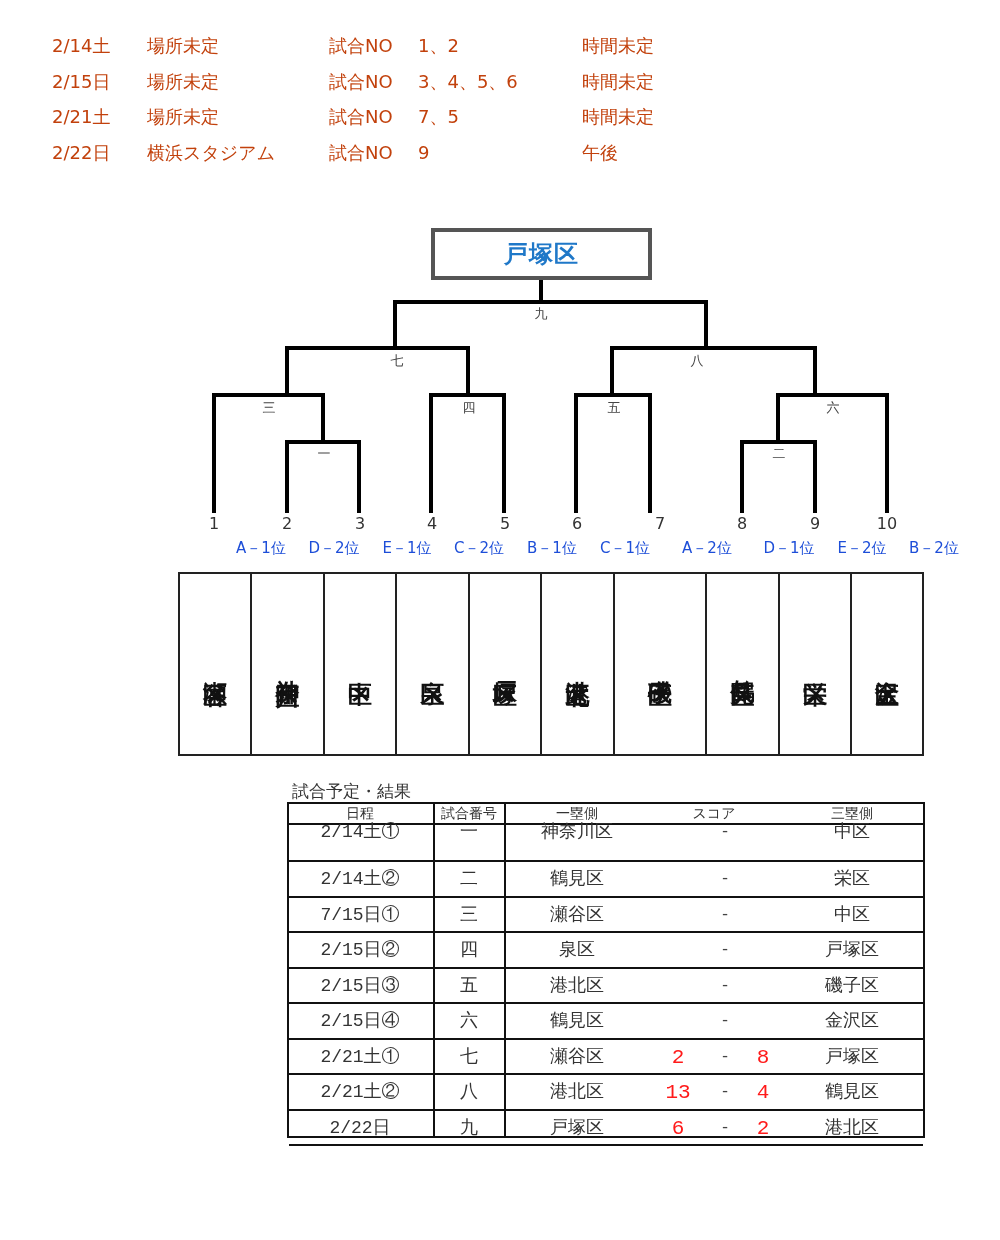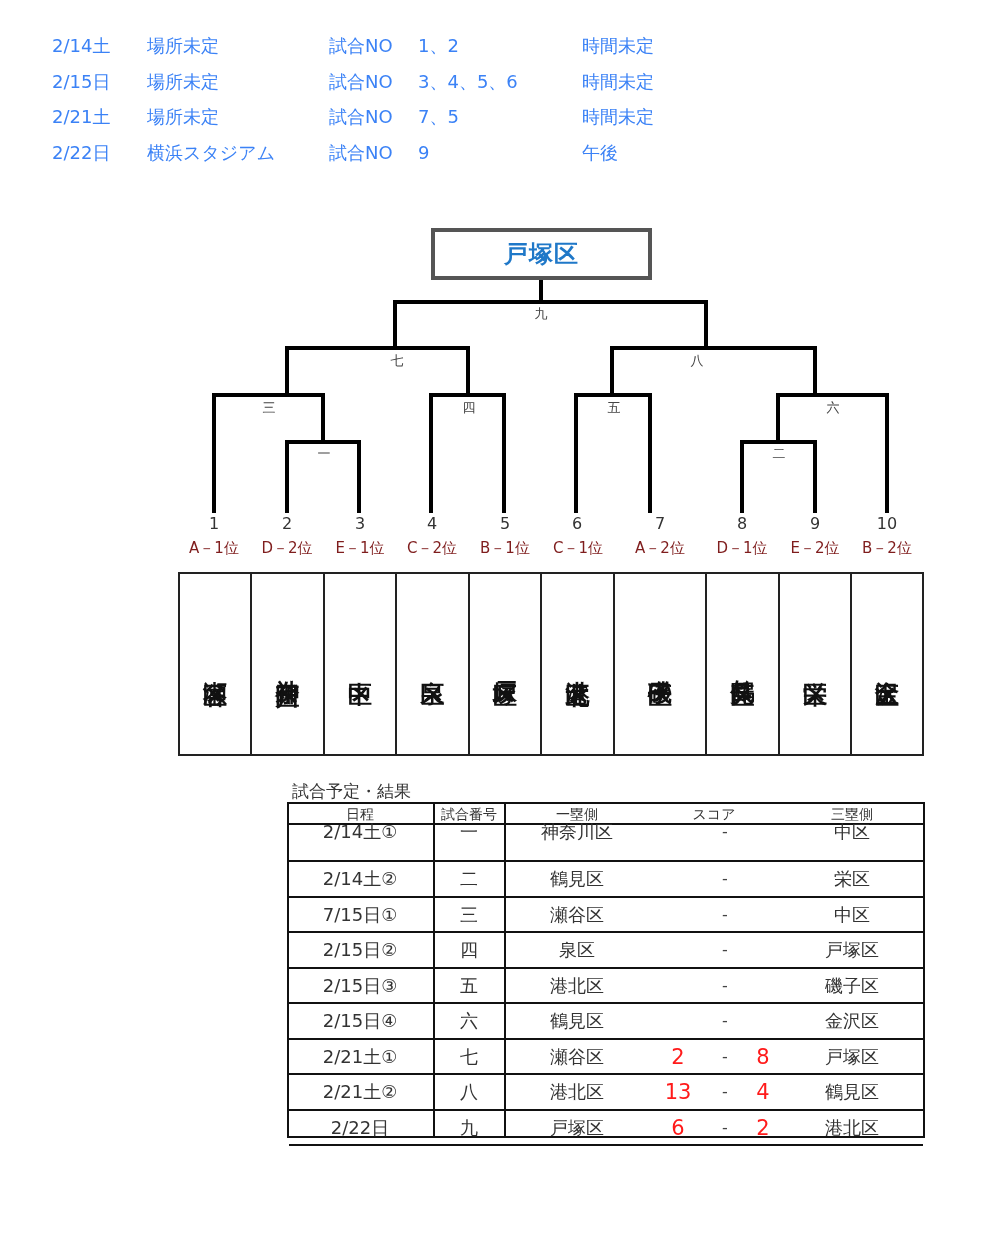--- a/index.html
+++ b/index.html
@@ -1,43 +1,43 @@
 <!DOCTYPE html>
 <html><head>
   <meta charset="utf-8">
   <style>
     html, body { margin:0; padding:0; }
     body {
       width:1000px; height:1240px; position:relative; overflow:hidden;
       background:#ffffff; color:#333;
       font-family:"DejaVu Sans", "Liberation Sans", sans-serif;
     }
-    .info-row { position:absolute; left:0; width:1000px; height:22px; font-size:18px; line-height:22px; color:#3b82f6; }
+    .info-row { position:absolute; left:0; width:1000px; height:22px; font-size:18px; line-height:22px; color:#c2410c; }
     .info-row span { position:absolute; top:0; white-space:nowrap; }
     .c-date{left:52px} .c-venue{left:147px} .c-label{left:329px} .c-matches{left:418px} .c-time{left:582px}
 
     .champion {
       position:absolute; left:431px; top:228px; width:221px; height:52px;
       border:4px solid #555; box-sizing:border-box; background:#fff;
       display:flex; align-items:center; justify-content:center;
       font-size:24px; font-weight:bold; color:#1f78c8; letter-spacing:1px;
     }
     .bracket-lines { position:absolute; left:0; top:0; }
     .mlabel { position:absolute; transform:translate(-50%,-50%); font-size:13px; line-height:1; color:#444; white-space:nowrap; }
     .slot-num { position:absolute; top:524px; transform:translate(-50%,-50%); font-size:16px; line-height:1; color:#333; white-space:nowrap; }
-    .slot-seed { position:absolute; top:548px; transform:translate(-50%,-50%); font-size:15px; line-height:1; color:#7f1d1d; white-space:nowrap; }
+    .slot-seed { position:absolute; top:548px; transform:translate(-50%,-50%); font-size:15px; line-height:1; color:#1d4ed8; white-space:nowrap;margin-left:47px; }
 
     .teams { position:absolute; left:178px; top:572px; width:746px; height:184px; border:2px solid #222; box-sizing:border-box; }
     .team-cell { position:absolute; top:0; bottom:0; box-sizing:border-box; border-right:2px solid #222;
       display:flex; align-items:center; justify-content:center; }
     .team-cell.last { border-right:none; }
     .team-name { writing-mode:vertical-rl; text-orientation:upright; font-size:24px; line-height:1; letter-spacing:2px; font-weight:600; color:#111; }
 
     .results-title { position:absolute; left:292px; top:781px; font-size:17px; line-height:20px; color:#333; white-space:nowrap; }
-    .results { position:absolute; left:287px; top:802px; width:638px; height:336px; border:2px solid #111; box-sizing:border-box; }
+    .results { position:absolute; left:287px; top:802px; width:638px; height:336px; border:2px solid #111; box-sizing:border-box;font-family:Liberation Mono, monospace; }
     .vline { position:absolute; top:0; bottom:0; width:2px; background:#111; }
     .hline { position:absolute; left:0; right:0; height:2px; background:#111; }
     .trow { position:absolute; left:0; right:0; }
     .cell { position:absolute; top:50%; transform:translate(-50%,-50%); font-size:18px; line-height:1; white-space:nowrap; color:#333; }
     .hdr .cell { font-size:14px; color:#333; }
     .cell.score { color:#ff1a1a; font-size:21px; }
     .cell.dash { color:#444; font-size:16px; }
     .x-date{left:71px} .x-no{left:180px} .x-t1{left:288px} .x-sl{left:389px} .x-dash{left:436px} .x-sr{left:474px} .x-t3{left:563px} .x-hscore{left:425px}
   </style>
 </head>

